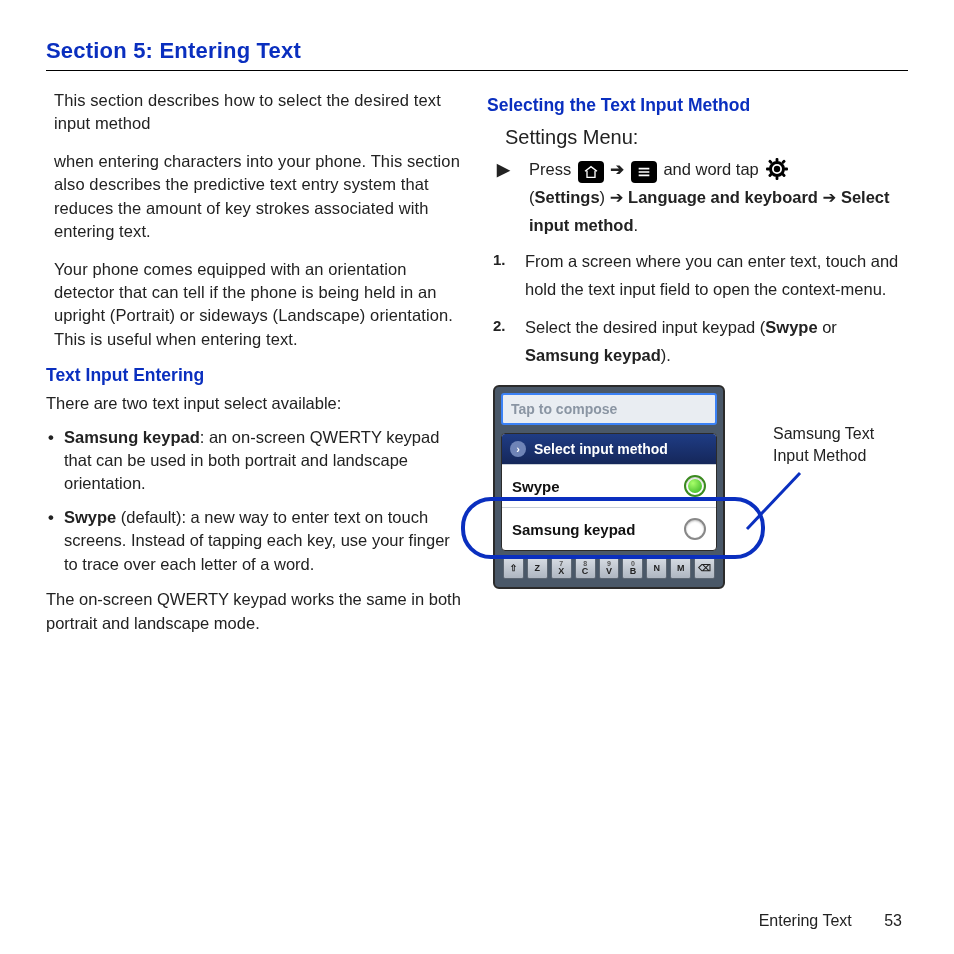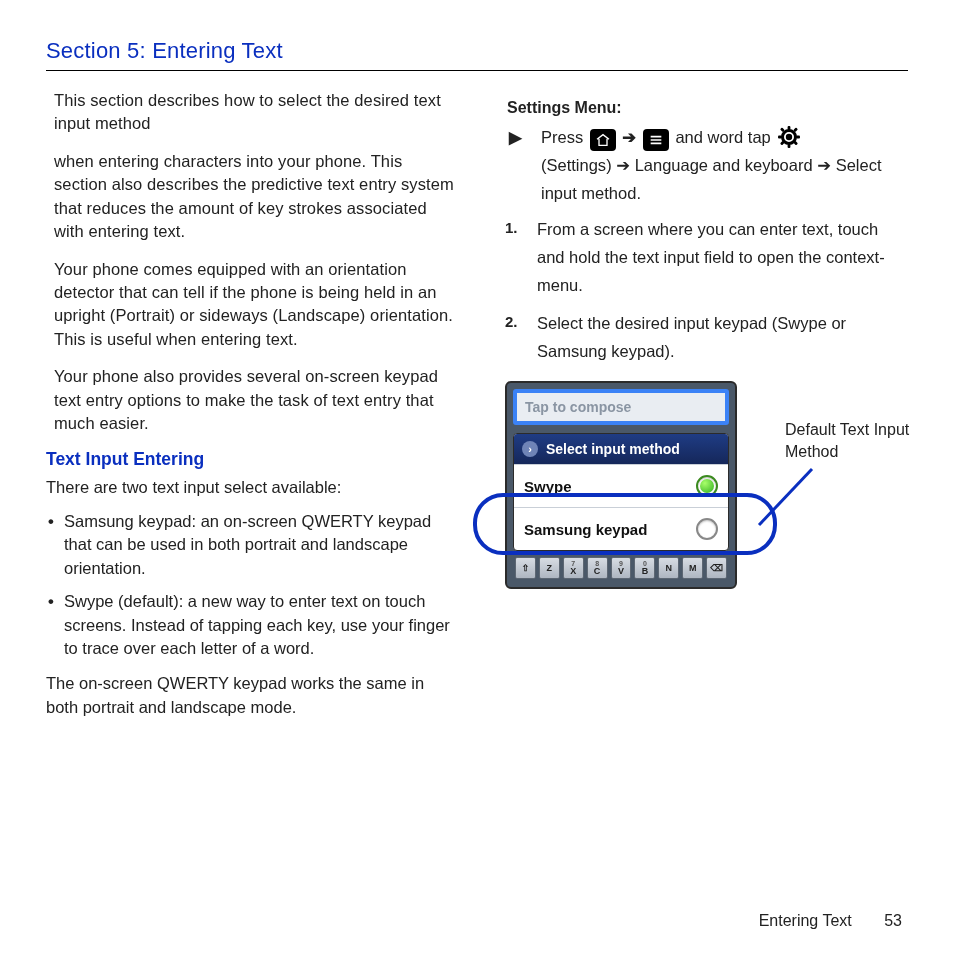--- a/index.html
+++ b/index.html
@@ -6,43 +6,43 @@
   body{
     width:954px;height:954px;
     font-family:"Helvetica Neue",Helvetica,Arial,sans-serif;
     color:#222;
     box-sizing:border-box;
     padding:38px 46px 28px 46px;
     position:relative;
   }
   .section-title{
     font-family:Arial,sans-serif;
-    font-weight:400;
+    font-weight:700;
     color:#0a2fbf;
     font-size:22px;
     letter-spacing:.2px;
     margin:0 0 6px 0;
   }
   .rule{border:none;border-top:1.5px solid #000;margin:0 0 18px 0}
-  .cols{display:flex;gap:44px}
+  .cols{display:flex;gap:20px}
   .col{flex:1;min-width:0}
   .para{font-size:16.5px;line-height:1.42;margin:0 0 14px 8px;color:#222;font-family:"Helvetica Neue",Arial,sans-serif;letter-spacing:.1px}
   .h2{
     font-family:Arial,sans-serif;
     font-weight:900;
     color:#0a2fbf;
     font-size:17.5px;
     margin:6px 0 6px 0;
   }
   .lead{font-size:16.5px;line-height:1.42;margin:0 0 10px 0}
   ul.bul{list-style:none;padding:0;margin:0 0 12px 0}
   ul.bul>li{position:relative;padding-left:18px;font-size:16.5px;line-height:1.42;margin:0 0 10px 0}
   ul.bul>li:before{content:"•";position:absolute;left:2px;top:0;font-weight:700}
-  .b{font-weight:400}
-  .sub{font-weight:700;font-size:16px;margin:10px 0 6px 8px}
+  .b{font-weight:700}
+  .sub{font-weight:400;font-size:20px;margin:10px 0 6px 18px}
   .step{display:flex;gap:12px;font-size:16.5px;line-height:1.7;margin:0 0 8px 10px}
   .step .marker{min-width:20px;font-weight:700}
   .ol-step{display:flex;gap:14px;font-size:16.5px;line-height:1.7;margin:0 0 10px 6px}
   .ol-step .num{min-width:18px;font-weight:700;font-size:15px}
   .arrow{font-weight:700}
   .iconbox{
     display:inline-flex;align-items:center;justify-content:center;
     width:26px;height:22px;border-radius:4px;background:#000;color:#fff;
     vertical-align:-5px;margin:0 2px
   }
@@ -53,21 +53,21 @@
   }
   .gear svg{width:24px;height:24px}
   
   .fig{position:relative;margin-top:16px;height:260px}
   .phone{
     position:absolute;left:6px;top:0;
     width:232px;border:2px solid #2b2b2b;border-radius:6px;background:#4a5868;
     padding:6px;box-sizing:border-box
   }
   .compose{
-    background:#e9edf2;border:4px solid #3b82f6;border-radius:3px;
+    background:#e9edf2;border:2px solid #3b82f6;border-radius:3px;
     font-size:14px;color:#8a95a3;padding:6px 8px;margin-bottom:8px;font-weight:600
   }
   .dialog{background:#fff;border:1px solid #2b2b2b;border-radius:4px;overflow:hidden}
   .dlg-head{
     background:linear-gradient(#1f3c84,#15275a);color:#fff;font-weight:700;
     font-size:14px;padding:7px 8px;display:flex;align-items:center;gap:8px
   }
   .dlg-head .chev{
     width:16px;height:16px;border-radius:50%;background:#6f84b7;display:inline-flex;align-items:center;justify-content:center;color:#fff;font-size:11px;font-weight:900
   }
@@ -105,36 +105,36 @@
 
 <h1 class="section-title">Section 5: Entering Text</h1>
 <hr class="rule">
 
 <div class="cols">
 
   <div class="col">
     <p class="para">This section describes how to select the desired text input method</p>
     <p class="para">when entering characters into your phone. This section also describes the predictive text entry system that reduces the amount of key strokes associated with entering text.</p>
     <p class="para">Your phone comes equipped with an orientation detector that can tell if the phone is being held in an upright (Portrait) or sideways (Landscape) orientation. This is useful when entering text.</p>
-    <p class="para">Your phone also provides several on-screen keypad text entry options to make the task of text entry that much easier.</p>
 
     <h2 class="h2">Text Input Entering</h2>
     <p class="lead">There are two text input select available:</p>
     <ul class="bul">
       <li>
         <span class="b">Samsung keypad</span><span>: an on-screen QWERTY keypad that can be used in both portrait and landscape orientation.</span>
       </li>
       <li>
         <span class="b">Swype</span><span> (default): a new way to enter text on touch screens. Instead of tapping each key, use your finger to trace over each letter of a word.</span>
       </li>
     </ul>
     <p class="lead">The on-screen QWERTY keypad works the same in both portrait and landscape mode.</p>
   </div>
 
   <div class="col">
+    <h2 class="h2">Selecting the Text Input Method</h2>
 
     <div class="sub">Settings Menu:</div>
     <div class="step">
       <div class="marker">▶</div>
       <div>
         <span>Press </span>
         <span class="iconbox">
           <svg viewBox="0 0 24 24">
               <path fill="none" stroke="#fff" stroke-width="2" d="M3 11 L12 4 L21 11 M6 10 V20 H18 V10"></path>
             </svg>
@@ -229,21 +229,21 @@
             </div>
           <div class="key">
               <span>⌫</span>
             </div>
         </div>
       </div>
       <div class="ring"></div>
       <svg class="lead-line" viewBox="0 0 90 60">
           <path d="M2 58 L55 2" stroke="#0a2fbf" stroke-width="3" fill="none"></path>
         </svg>
-      <div class="callout">Default Text Input Method</div>
+      <div class="callout">Samsung Text Input Method</div>
     </div>
   </div>
 </div>
 
 <div class="footer">
   <span>Entering Text</span>
   <span class="pn">53</span>
 </div>
 
 </body></html>

